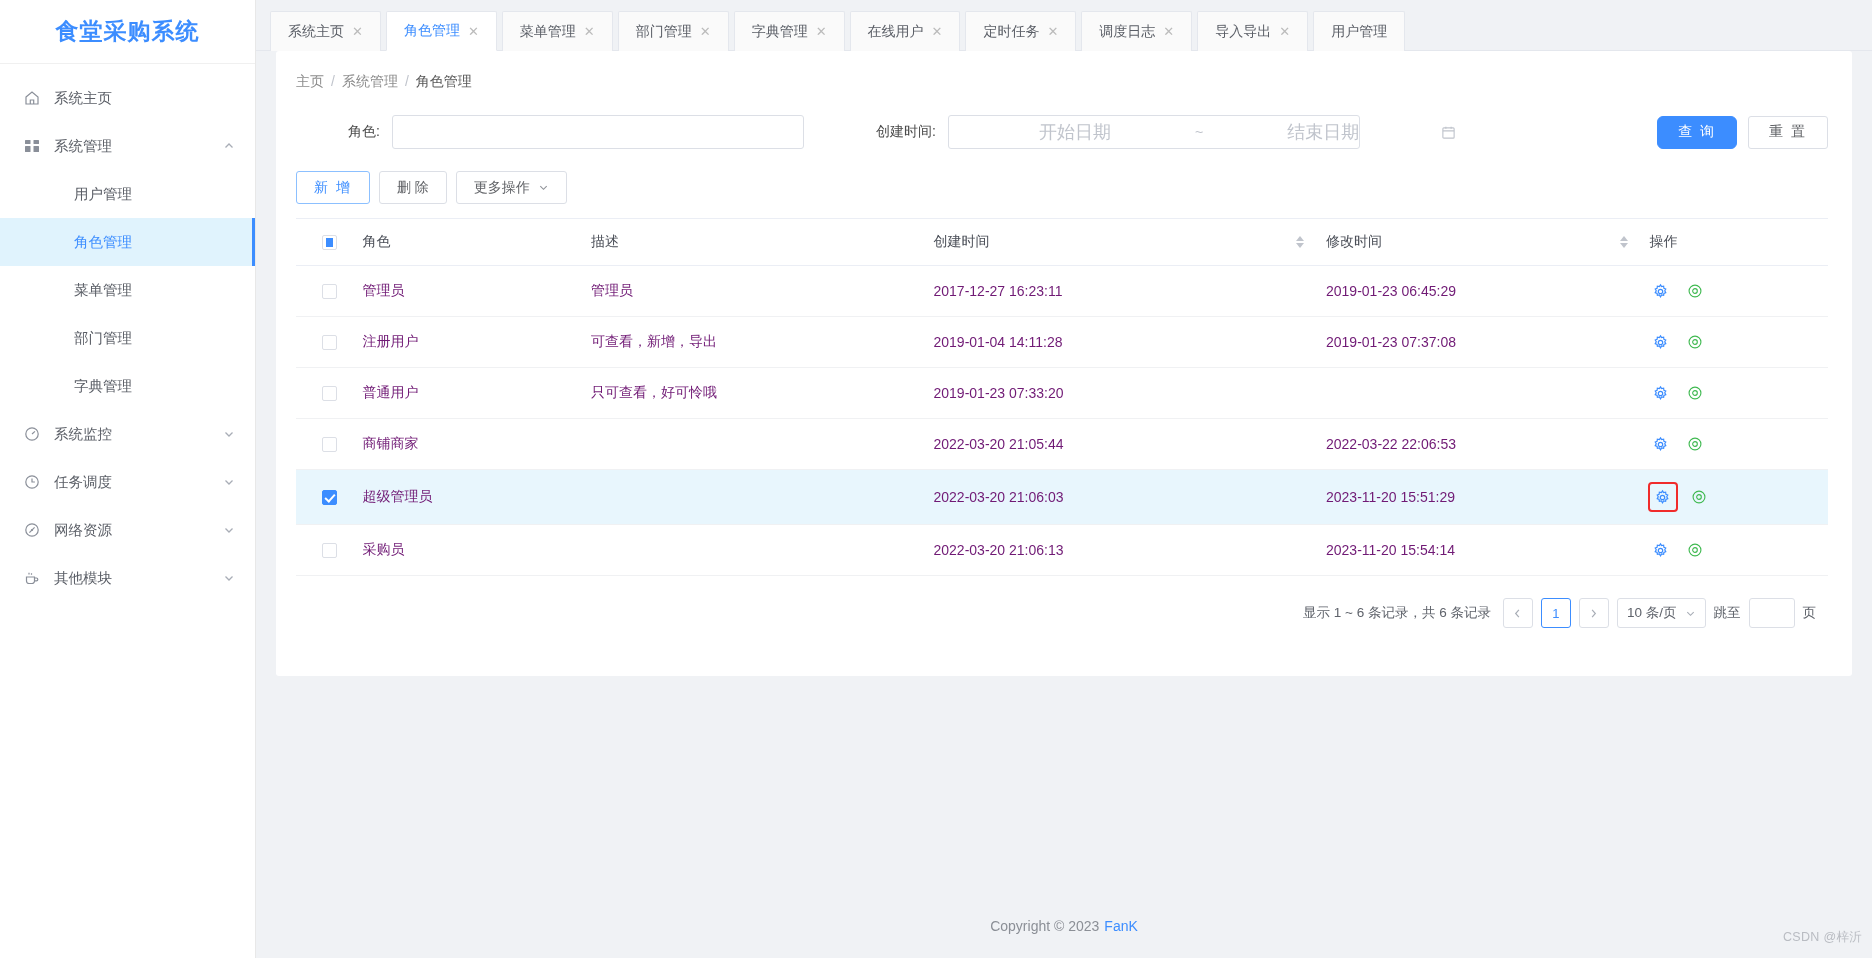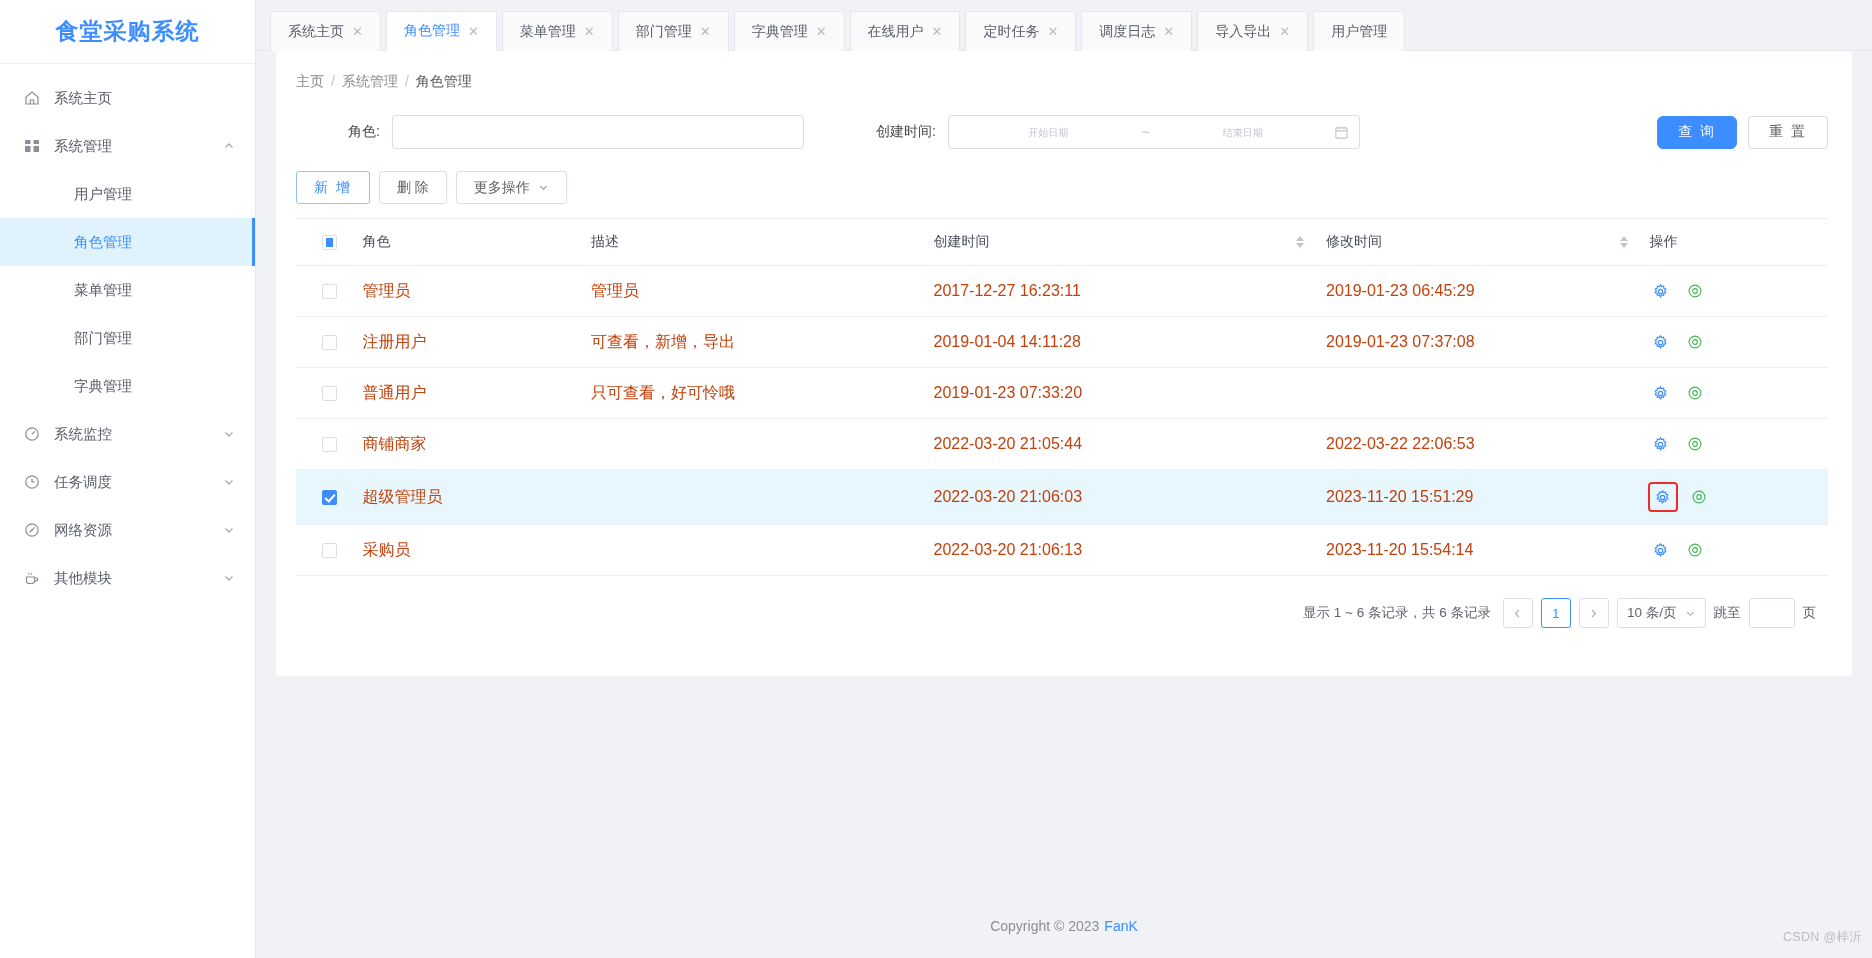--- a/index.html
+++ b/index.html
@@ -106,21 +106,21 @@
     width: 412px; height: 34px; border: 1px solid #dcdfe6; border-radius: 3px;
     background: #fff; font-size: 14px; color: #606266; padding: 0 12px;
     outline: none; font-family: inherit;
   }
   .text-input::placeholder { color: #c0c4cc; }
   .date-range {
     width: 412px; height: 34px; border: 1px solid #dcdfe6; border-radius: 3px;
     display: flex; align-items: center; background: #fff; padding: 0 10px;
   }
   .date-seg {
-    flex: 1; text-align: center; font-size: 10px; color: #c0c4cc; background: transparent;
+    flex: 1; text-align: center; font-size: 18px; color: #c0c4cc; background: transparent;
     border: none; outline: none; font-family: inherit;
   }
   .date-seg::placeholder { color: #c0c4cc; }
   .date-tilde { color: #bfc3cb; font-size: 14px; padding: 0 4px; }
   .cal-icon { color: #c0c4cc; display: inline-flex; margin-left: 2px; }
   .search-buttons { margin-left: auto; display: flex; gap: 11px; }
   .btn {
     height: 33px; padding: 0 17px; border-radius: 3px; font-size: 14px;
     display: inline-flex; align-items: center; justify-content: center;
     cursor: pointer; border: 1px solid #dcdfe6; background: #fff; color: #606266;
@@ -134,21 +134,21 @@
   .toolbar { display: flex; gap: 9px; padding: 16px 0 14px 0; }
 
   
   table.data { width: 100%; border-collapse: collapse; table-layout: fixed; }
   table.data thead th {
     text-align: left; font-size: 14px; font-weight: normal; color: #4a4e57;
     padding: 14px 0; border-bottom: 1px solid #ebeef5; border-top: 1px solid #ebeef5;
     background: #fff; vertical-align: middle;
   }
   table.data tbody td {
-    font-size: 16px; color: #c2410c; padding: 14px 0;
+    font-size: 14px; color: #701a75; padding: 14px 0;
     border-bottom: 1px solid #f0f1f3; vertical-align: middle;
   }
   tr.row.selected td { background: #e8f6fd; }
   .col-check { width: 56px; padding-left: 26px !important; }
   .col-role { width: 192px; }
   .col-desc { width: 288px; }
   .col-ctime { width: 330px; }
   .col-mtime { width: 272px; }
   .col-ops { width: 150px; }
   .th-inner { display: flex; align-items: center; justify-content: space-between; padding-right: 22px; }

